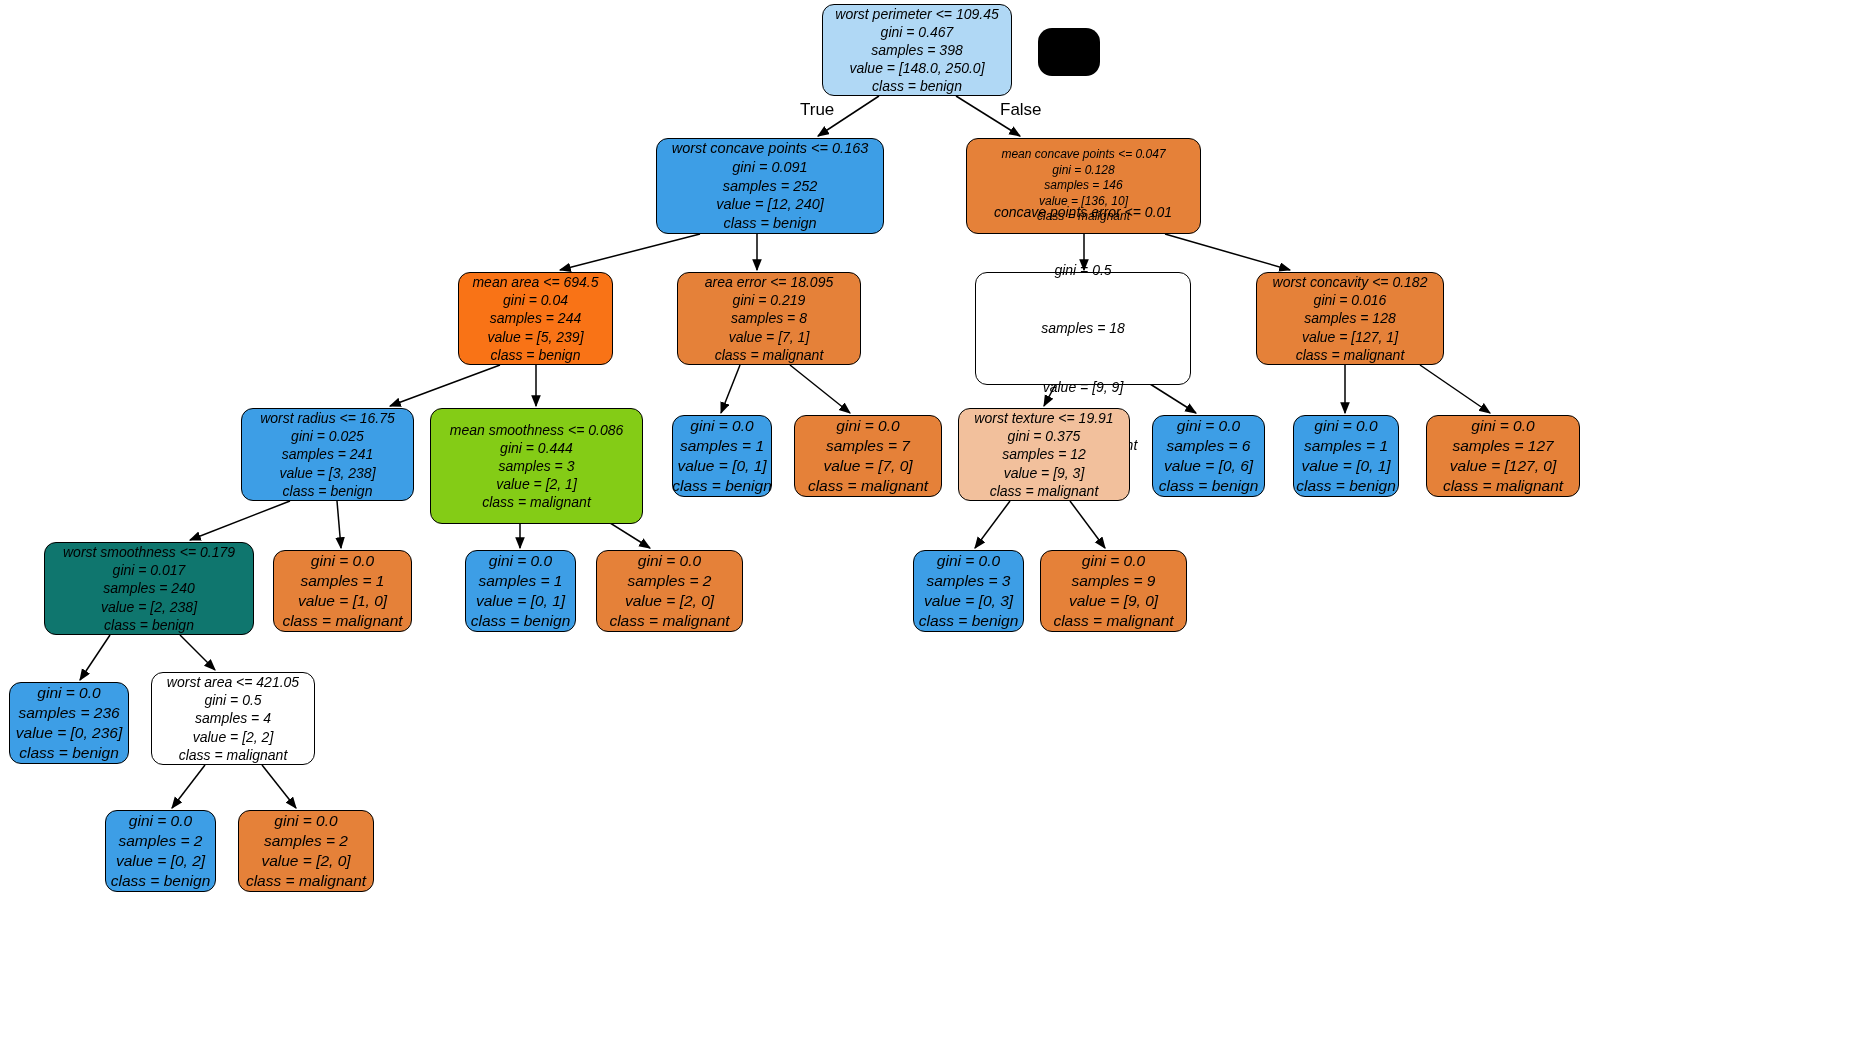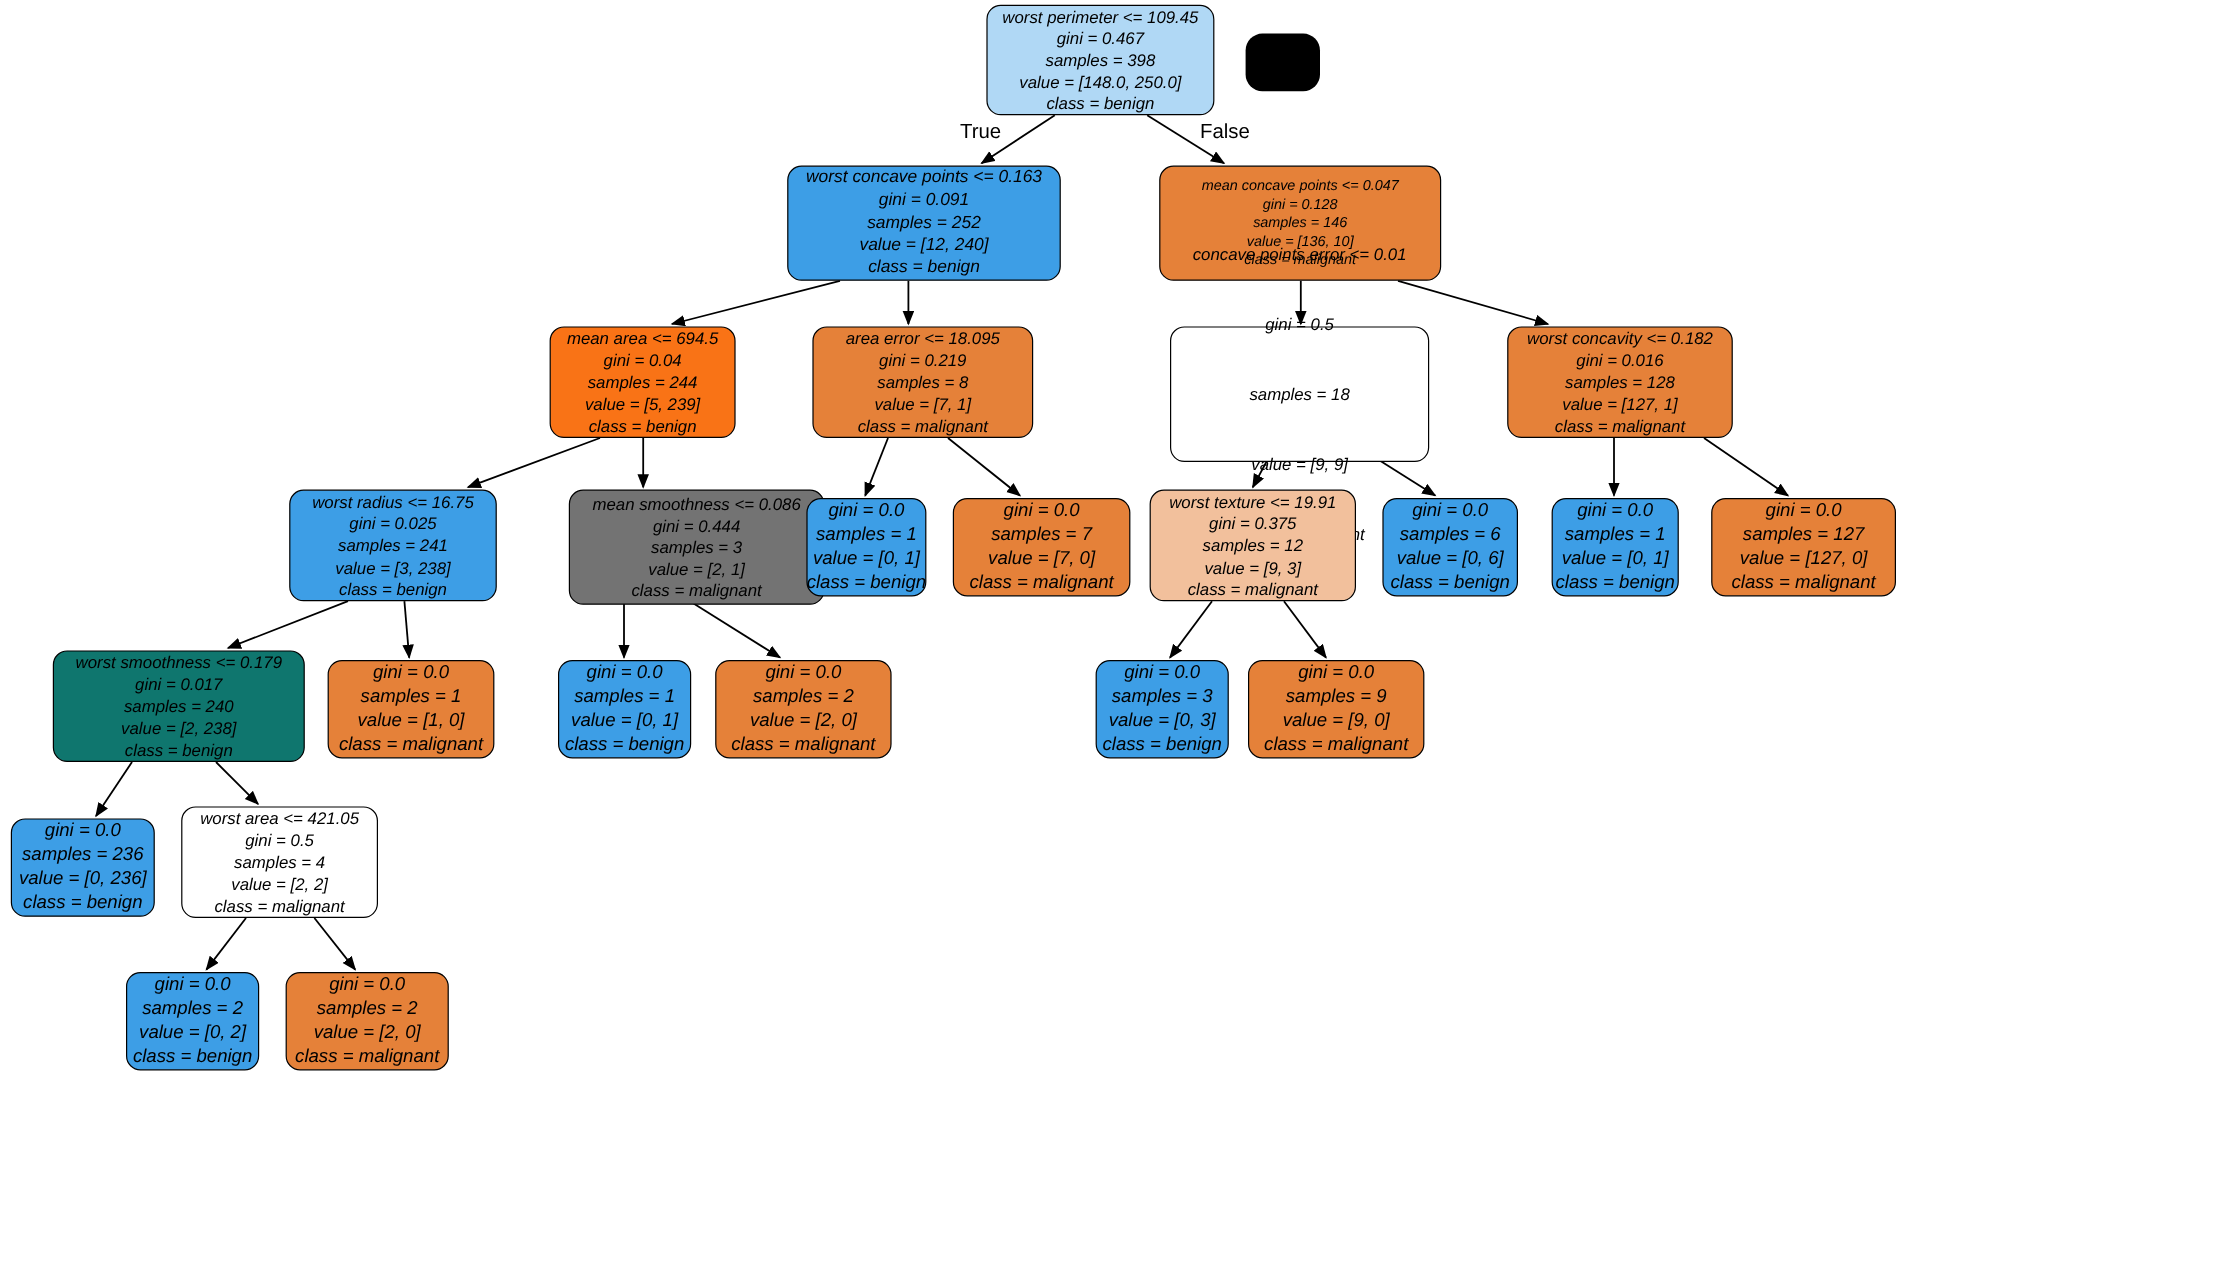--- a/index.html
+++ b/index.html
@@ -147,21 +147,21 @@
         <span class="line">value = [127, 1]</span>
         <span class="line">class = malignant</span>
       </div>
       <div class="node" id="n7" style="left: 241px; top: 408px; width: 173px; height: 93px; background: rgb(61, 158, 230); border-color: rgb(0, 0, 0); color: rgb(0, 0, 0); font-size: 14px;">
         <span class="line">worst radius &lt;= 16.75</span>
         <span class="line">gini = 0.025</span>
         <span class="line">samples = 241</span>
         <span class="line">value = [3, 238]</span>
         <span class="line">class = benign</span>
       </div>
-      <div class="node" id="n8" style="left: 430px; top: 408px; width: 213px; height: 96px; background: #737373; border-color: rgb(0, 0, 0); color: rgb(0, 0, 0); font-size: 14px; margin-left: 44px;">
+      <div class="node" id="n8" style="left: 430px; top: 408px; width: 213px; height: 116px; background: #84cc16; border-color: rgb(0, 0, 0); color: rgb(0, 0, 0); font-size: 14px;">
         <span class="line">mean smoothness &lt;= 0.086</span>
         <span class="line">gini = 0.444</span>
         <span class="line">samples = 3</span>
         <span class="line">value = [2, 1]</span>
         <span class="line">class = malignant</span>
       </div>
       <div class="node" id="n9" style="left: 672px; top: 415px; width: 100px; height: 82px; background: rgb(61, 158, 230); border-color: rgb(0, 0, 0); color: rgb(0, 0, 0); font-size: 15.5px;">
         <span class="line">gini = 0.0</span>
         <span class="line">samples = 1</span>
         <span class="line">value = [0, 1]</span>

